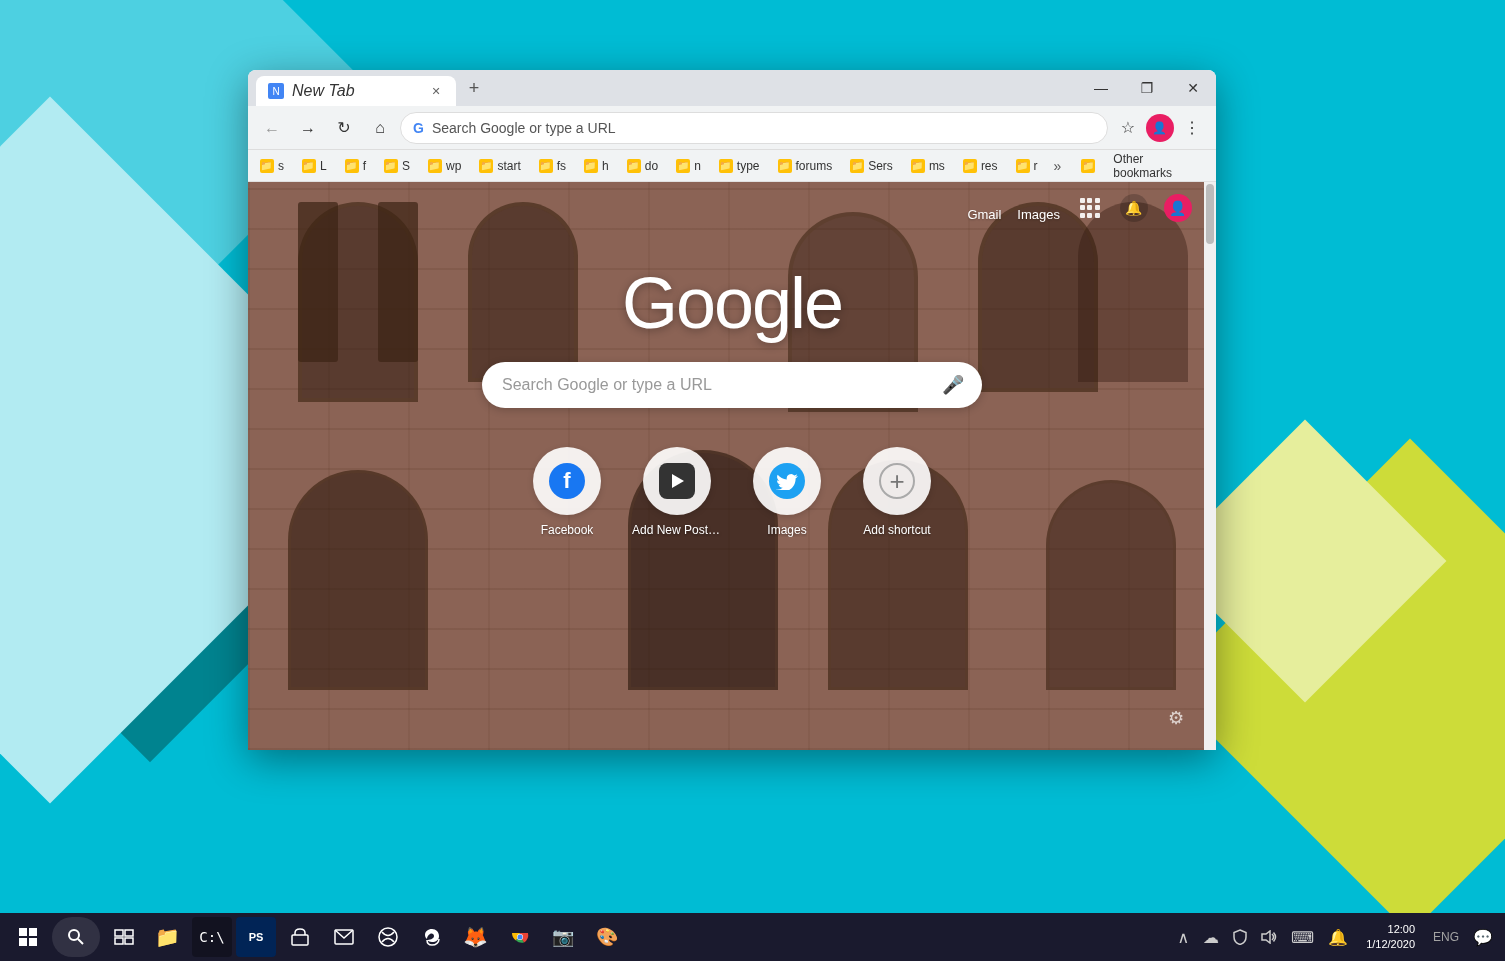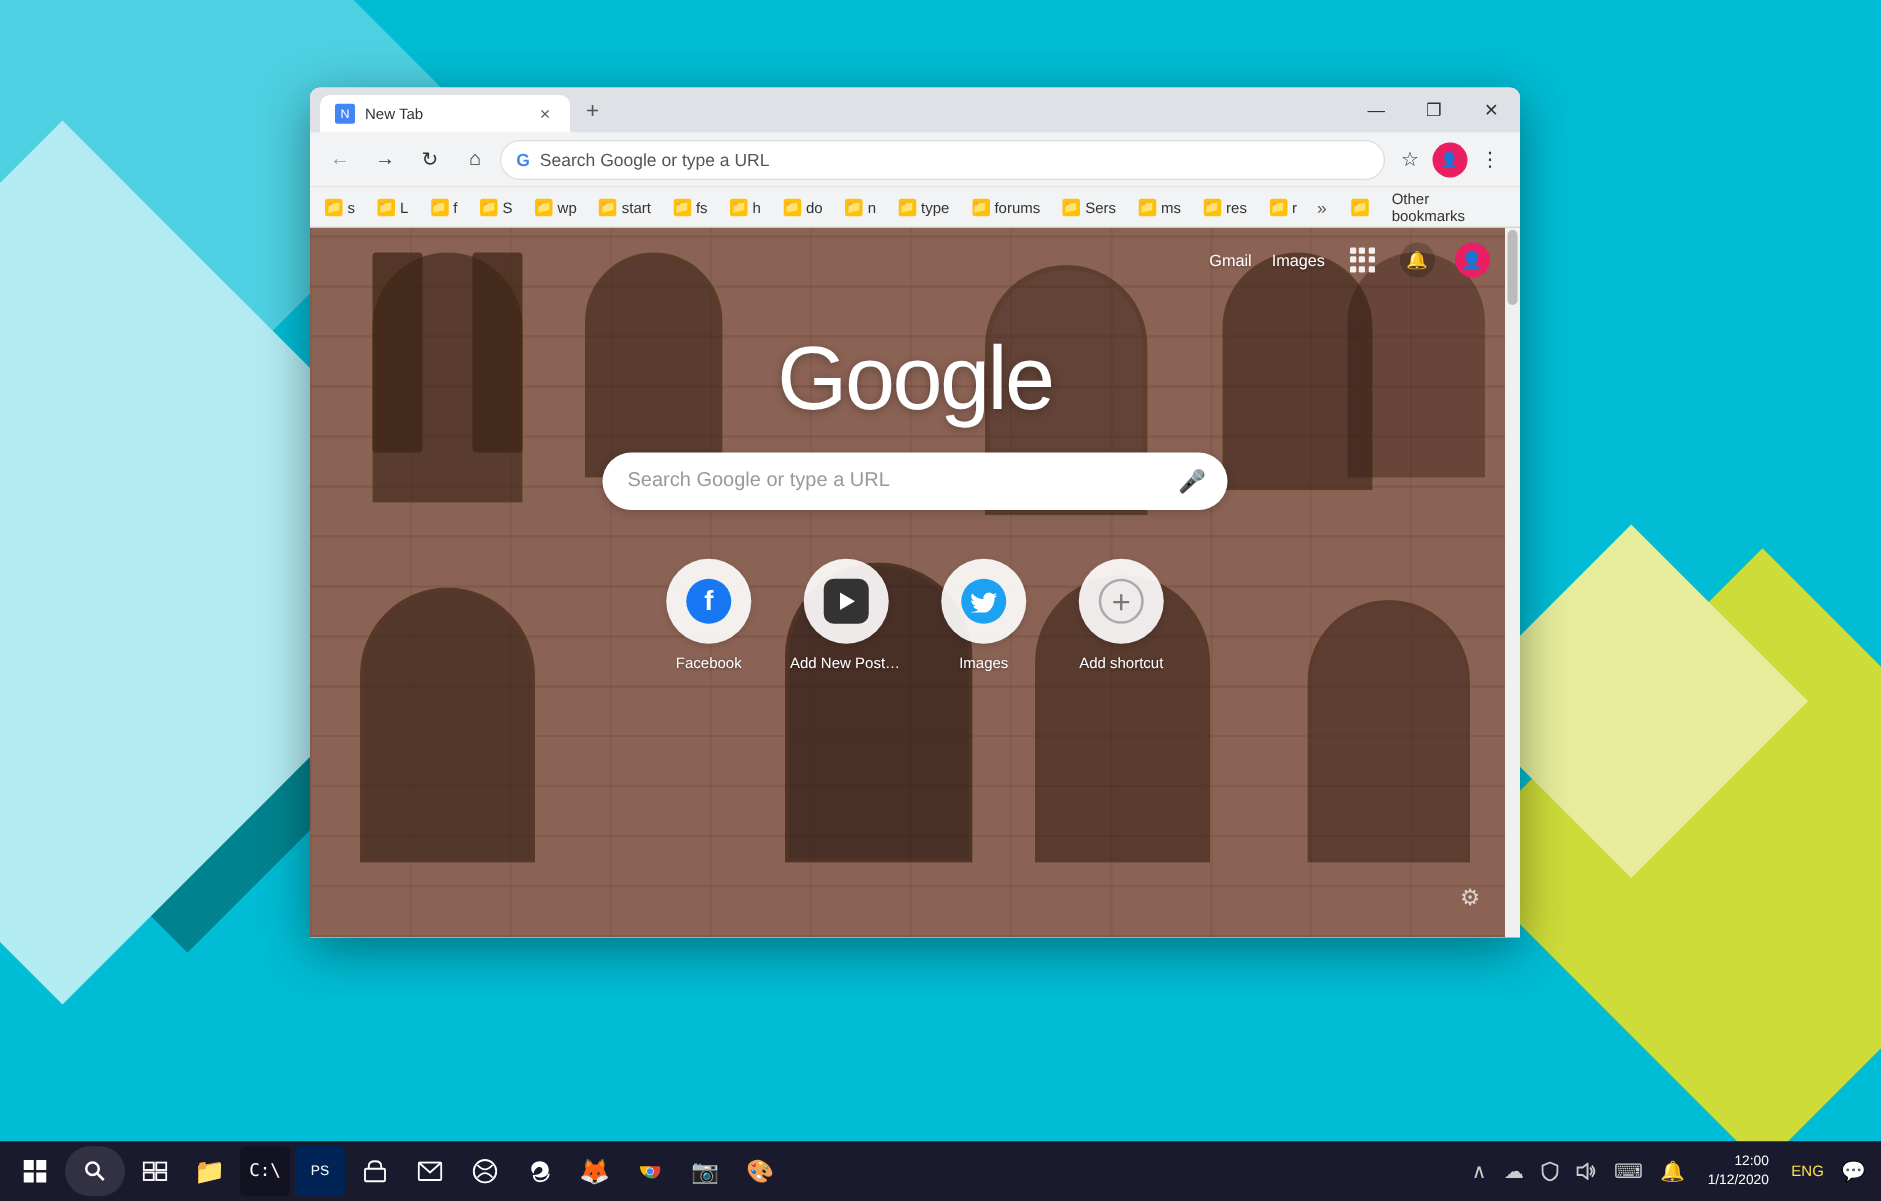--- a/index.html
+++ b/index.html
@@ -95,21 +95,21 @@
     }
     .taskbar-clock {
       font-size: 11px;
       color: white;
       text-align: right;
       line-height: 1.4;
       padding: 2px 8px;
     }
     .taskbar-lang {
       font-size: 12px;
-      color: #fde047;
+      color: #a3a3a3;
       padding: 4px;
     }
 
     
     .chrome-window {
       position: absolute;
       top: 70px; left: 248px;
       width: 968px;
       height: 680px;
       background: white;
@@ -168,21 +168,22 @@
       font-size: 10px;
       display: flex; align-items: center; justify-content: center;
       color: white;
       flex-shrink: 0;
     }
     .tab-title {
       flex: 1;
       overflow: hidden;
       text-overflow: ellipsis;
       white-space: nowrap;
-      font-size: 12px;
+      font-size: 16px;
+      font-style: italic;
     }
     .tab-close {
       width: 16px; height: 16px;
       border-radius: 50%;
       display: flex; align-items: center; justify-content: center;
       cursor: pointer;
       font-size: 11px;
       color: #666;
       flex-shrink: 0;
     }
@@ -396,21 +397,21 @@
       white-space: nowrap;
       text-shadow: 0 1px 3px rgba(0,0,0,0.5);
     }
 
     
     .page-topright {
       position: absolute;
       top: 12px;
       right: 24px;
       display: flex;
-      align-items: center;
+      align-items: flex-end;
       gap: 16px;
     }
     .page-link {
       font-size: 13px;
       color: white;
       cursor: pointer;
       text-shadow: 0 1px 2px rgba(0,0,0,0.3);
     }
 
     
@@ -805,21 +806,21 @@
 
   <div class="taskbar-item" style="font-size:20px;">
     <span>📁</span>
   </div>
 
   <div class="taskbar-item" style="background:rgba(0,0,0,0.3);">
     <span style="font-size:14px;font-family:monospace;color:white;">C:\</span>
   </div>
 
   <div class="taskbar-item" style="background:#012456;">
-    <span style="font-size:11px;font-weight:normal;color:white;">PS</span>
+    <span style="font-size:11px;font-weight:bold;color:white;">PS</span>
   </div>
 
   <div class="taskbar-item">
     <svg width="20" height="20" viewBox="0 0 20 20">
       <rect x="2" y="8" width="16" height="10" rx="1" fill="none" stroke="white" stroke-width="1.5"></rect>
       <path d="M5 8 L5 6 Q5 2 10 2 Q15 2 15 6 L15 8" fill="none" stroke="white" stroke-width="1.5"></path>
     </svg>
   </div>
 
   <div class="taskbar-item">

